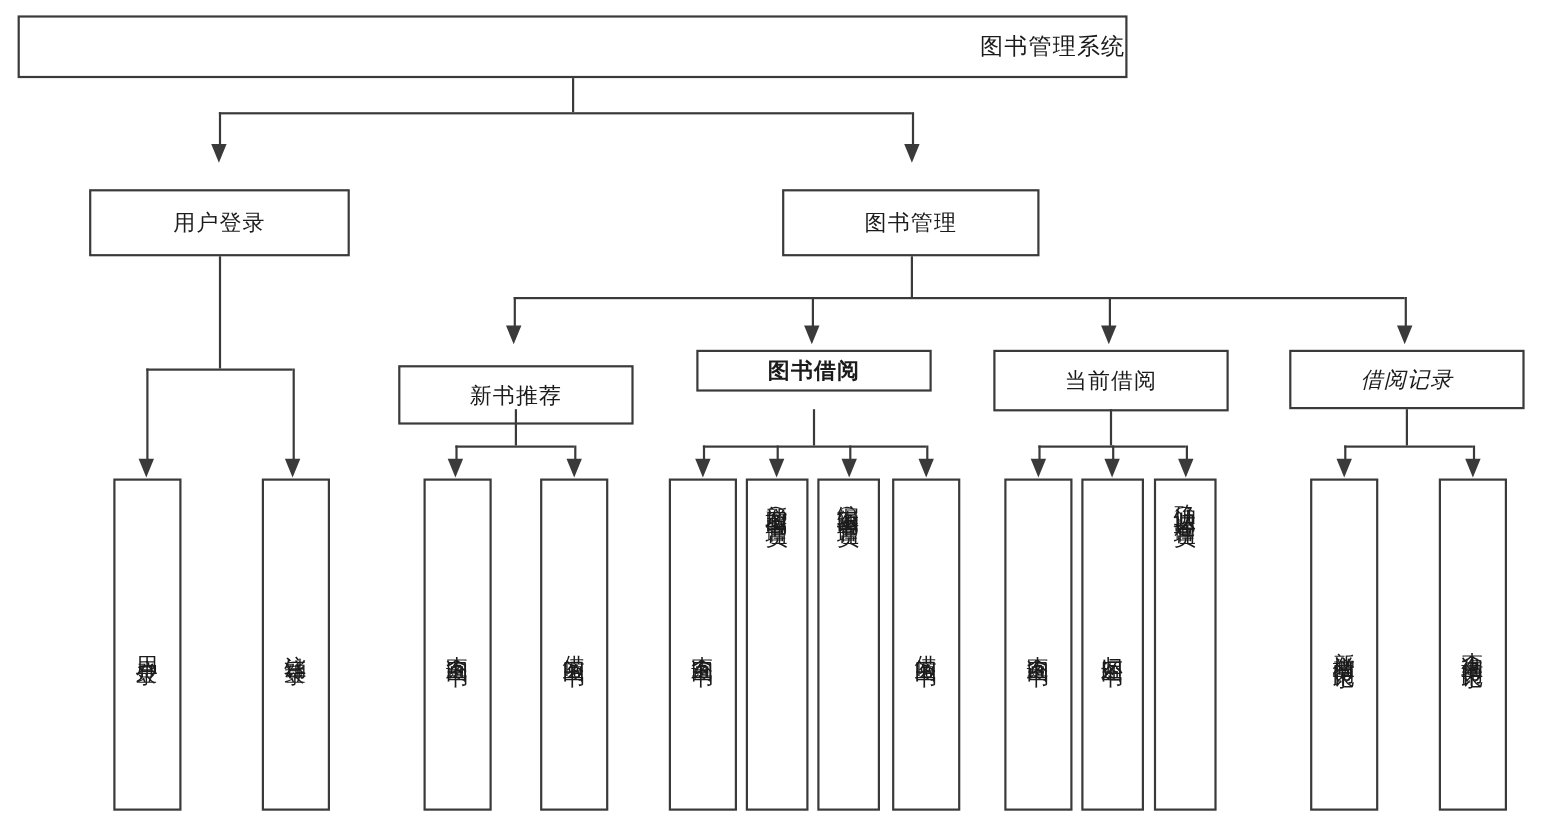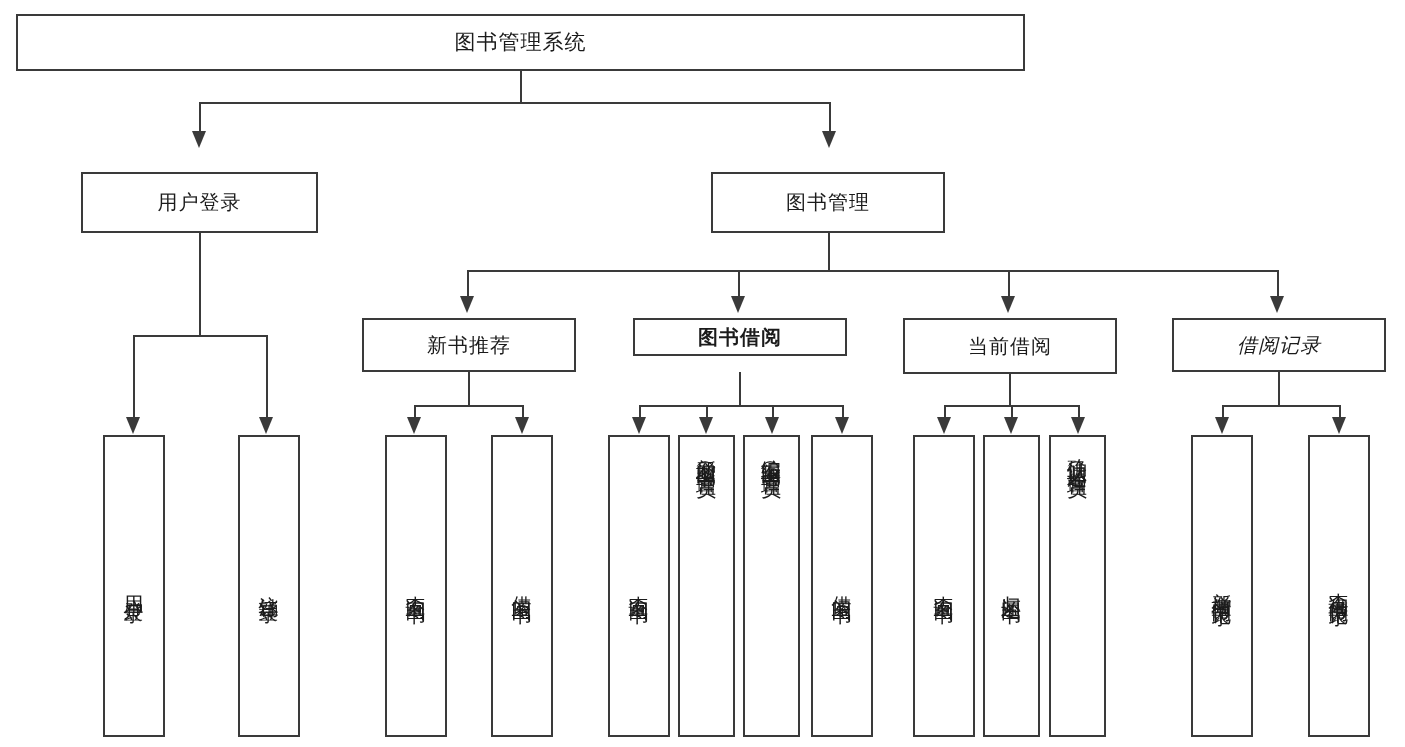--- a/index.html
+++ b/index.html
@@ -23,21 +23,21 @@
     background:#ffffff;
     color:#1b1b1b;
     display:flex;
     align-items:center;
     justify-content:center;
     text-align:center;
     font-size:20px;
     line-height:1.15;
     letter-spacing:1px;
   }
-  .node.level1{ font-size:21px; }
+  .node.level1{ font-size:21px;justify-content:flex-end; }
   .node.level2{ font-size:20px; }
   .node.level3{ font-size:20px; }
 
   
   .node.leaf{
     font-size:20px;
     letter-spacing:2px;
     align-items:center;
     justify-content:center;
     padding:6px 0;
@@ -123,21 +123,21 @@
   <div class="hline" style="left:467px;top:270px;width:810px;"></div>
   <div class="vline" style="left:467px;top:270px;height:27px;"></div>
   <div class="arrow" style="left:460px;top:296px;"></div>
   <div class="vline" style="left:738px;top:270px;height:27px;"></div>
   <div class="arrow" style="left:731px;top:296px;"></div>
   <div class="vline" style="left:1008px;top:270px;height:27px;"></div>
   <div class="arrow" style="left:1001px;top:296px;"></div>
   <div class="vline" style="left:1277px;top:270px;height:27px;"></div>
   <div class="arrow" style="left:1270px;top:296px;"></div>
 
-  <div class="node level3" style="left:362px;top:318px;width:214px;height:54px;">
+  <div class="node level3" style="left:362px;top:332px;width:214px;height:54px;">
     <span>新书推荐</span>
   </div>
   <div class="node level3" style="left:633px;top:318px;width:214px;height:38px;font-weight:bold;">
     <span>图书借阅</span>
   </div>
   <div class="node level3" style="left:903px;top:318px;width:214px;height:56px;">
     <span>当前借阅</span>
   </div>
   <div class="node level3" style="left:1172px;top:318px;width:214px;height:54px;font-style:italic;">
     <span>借阅记录</span>

